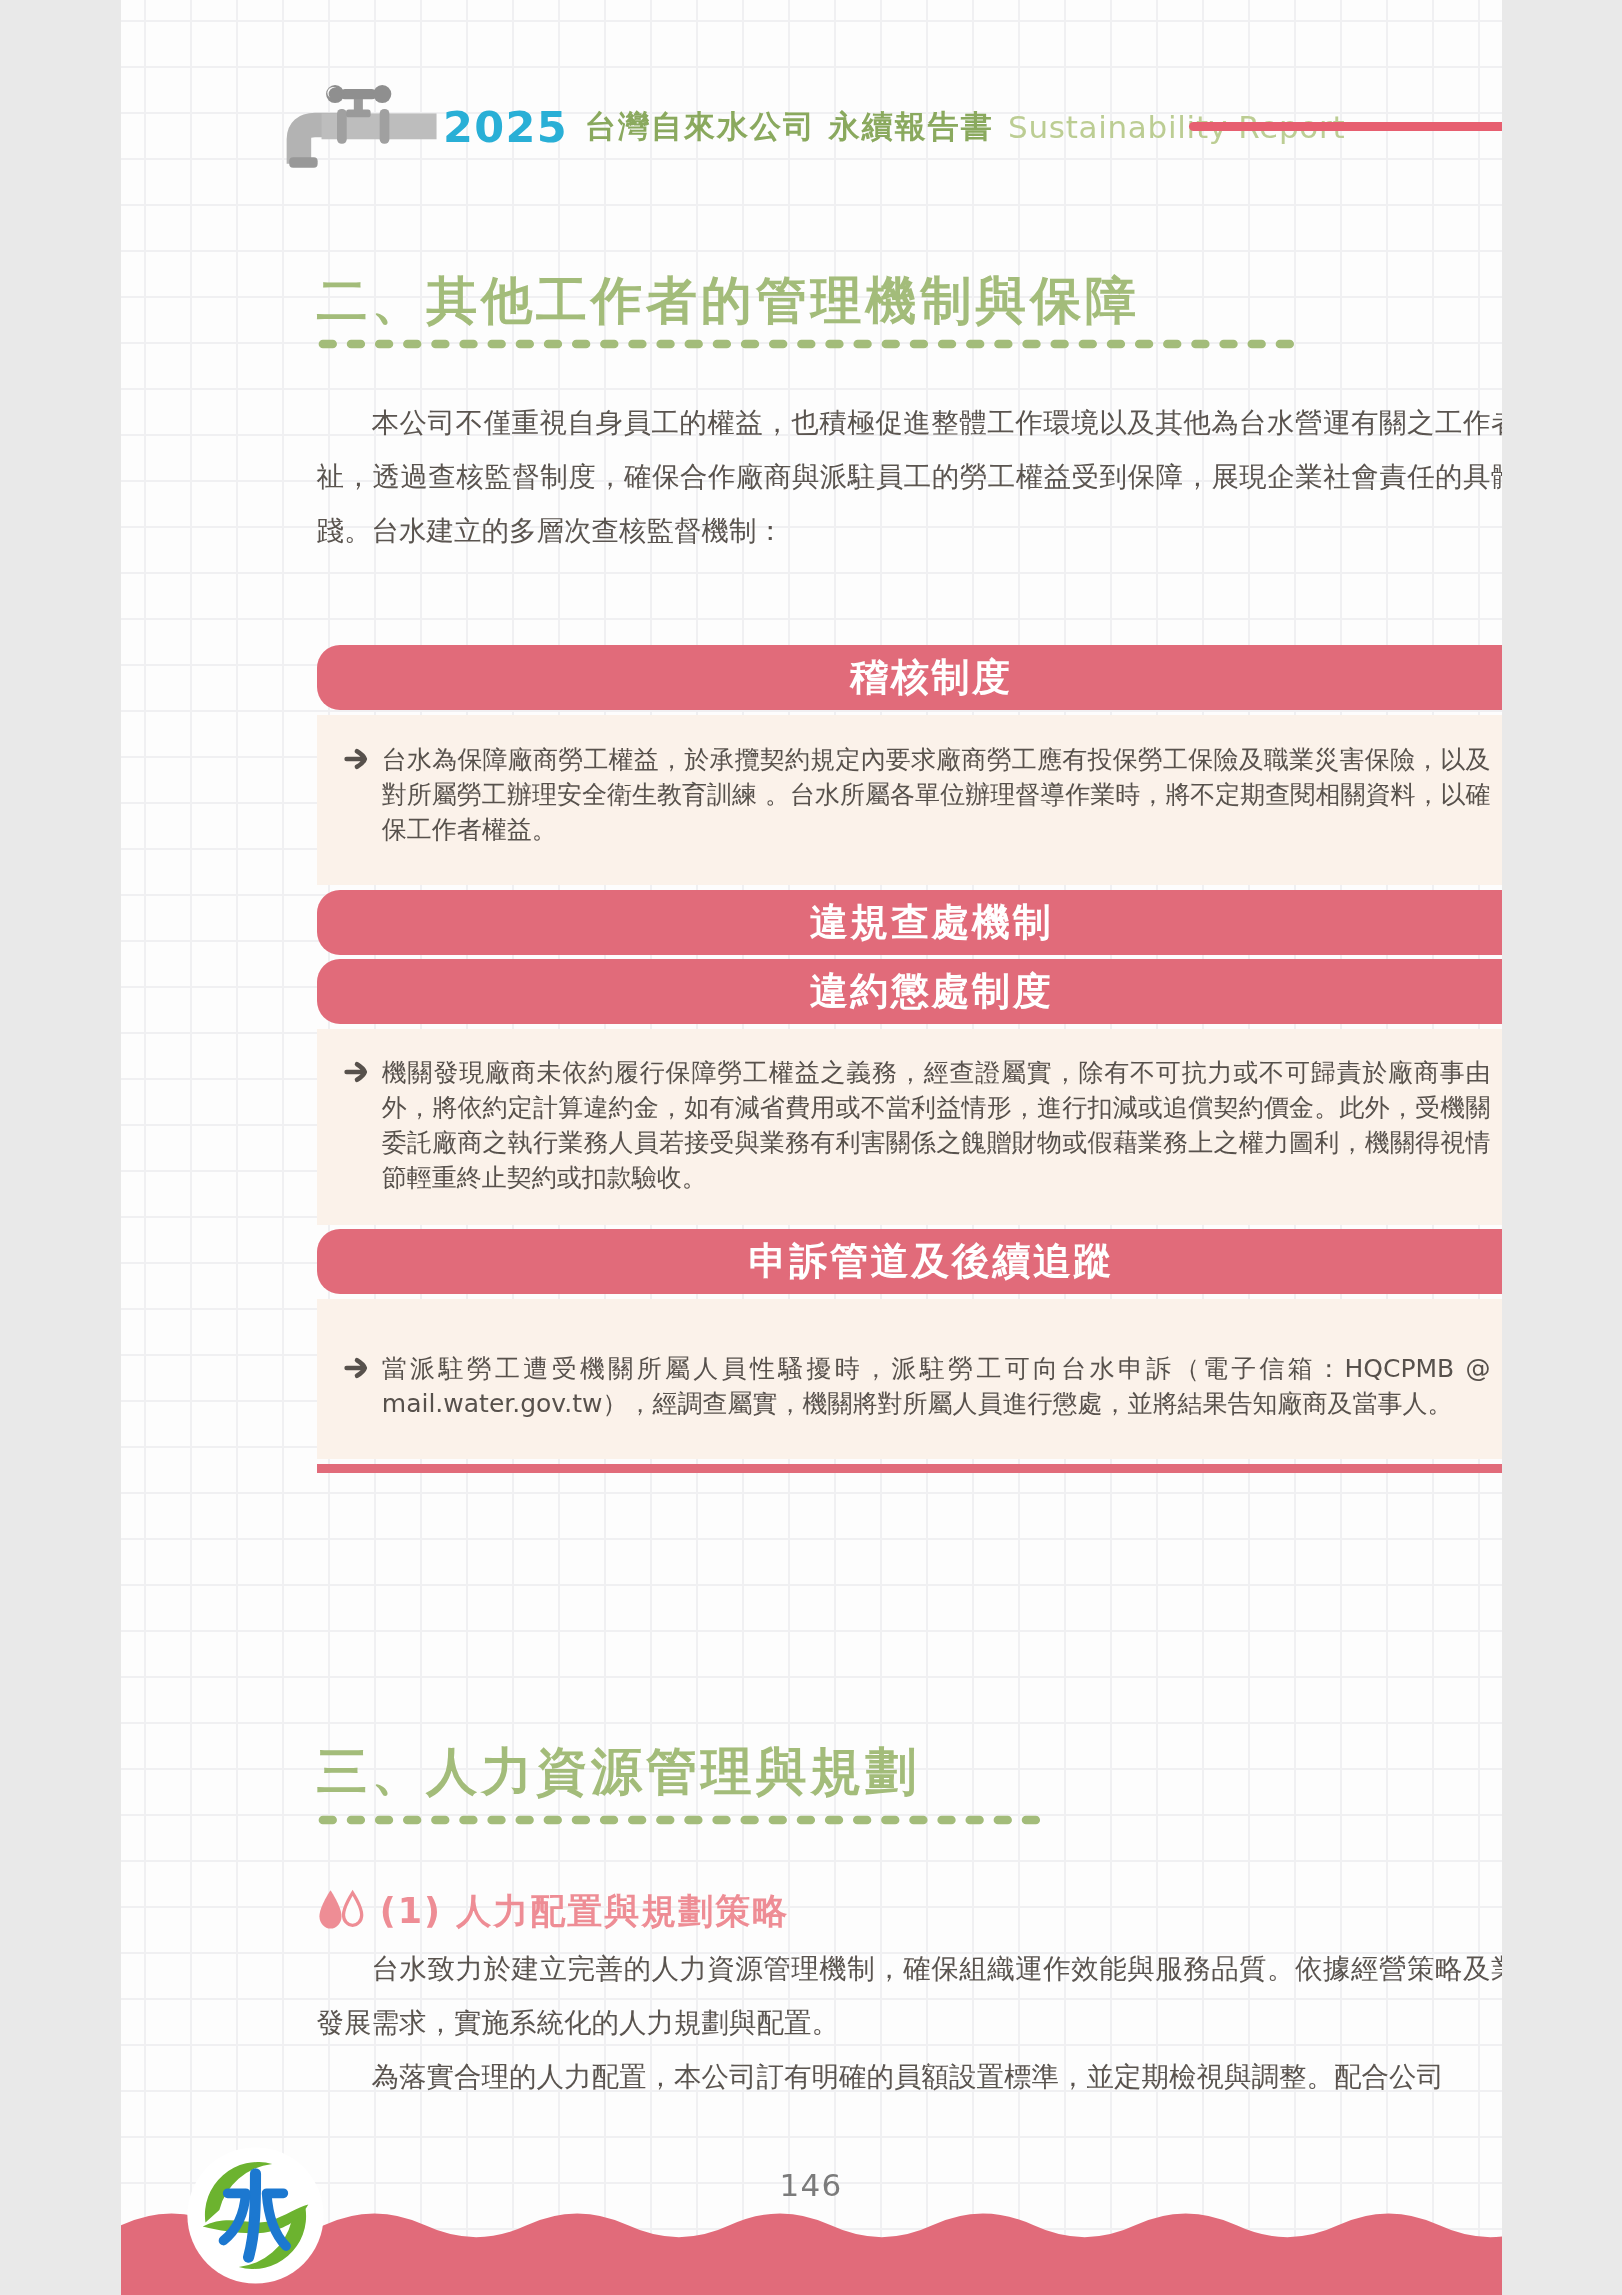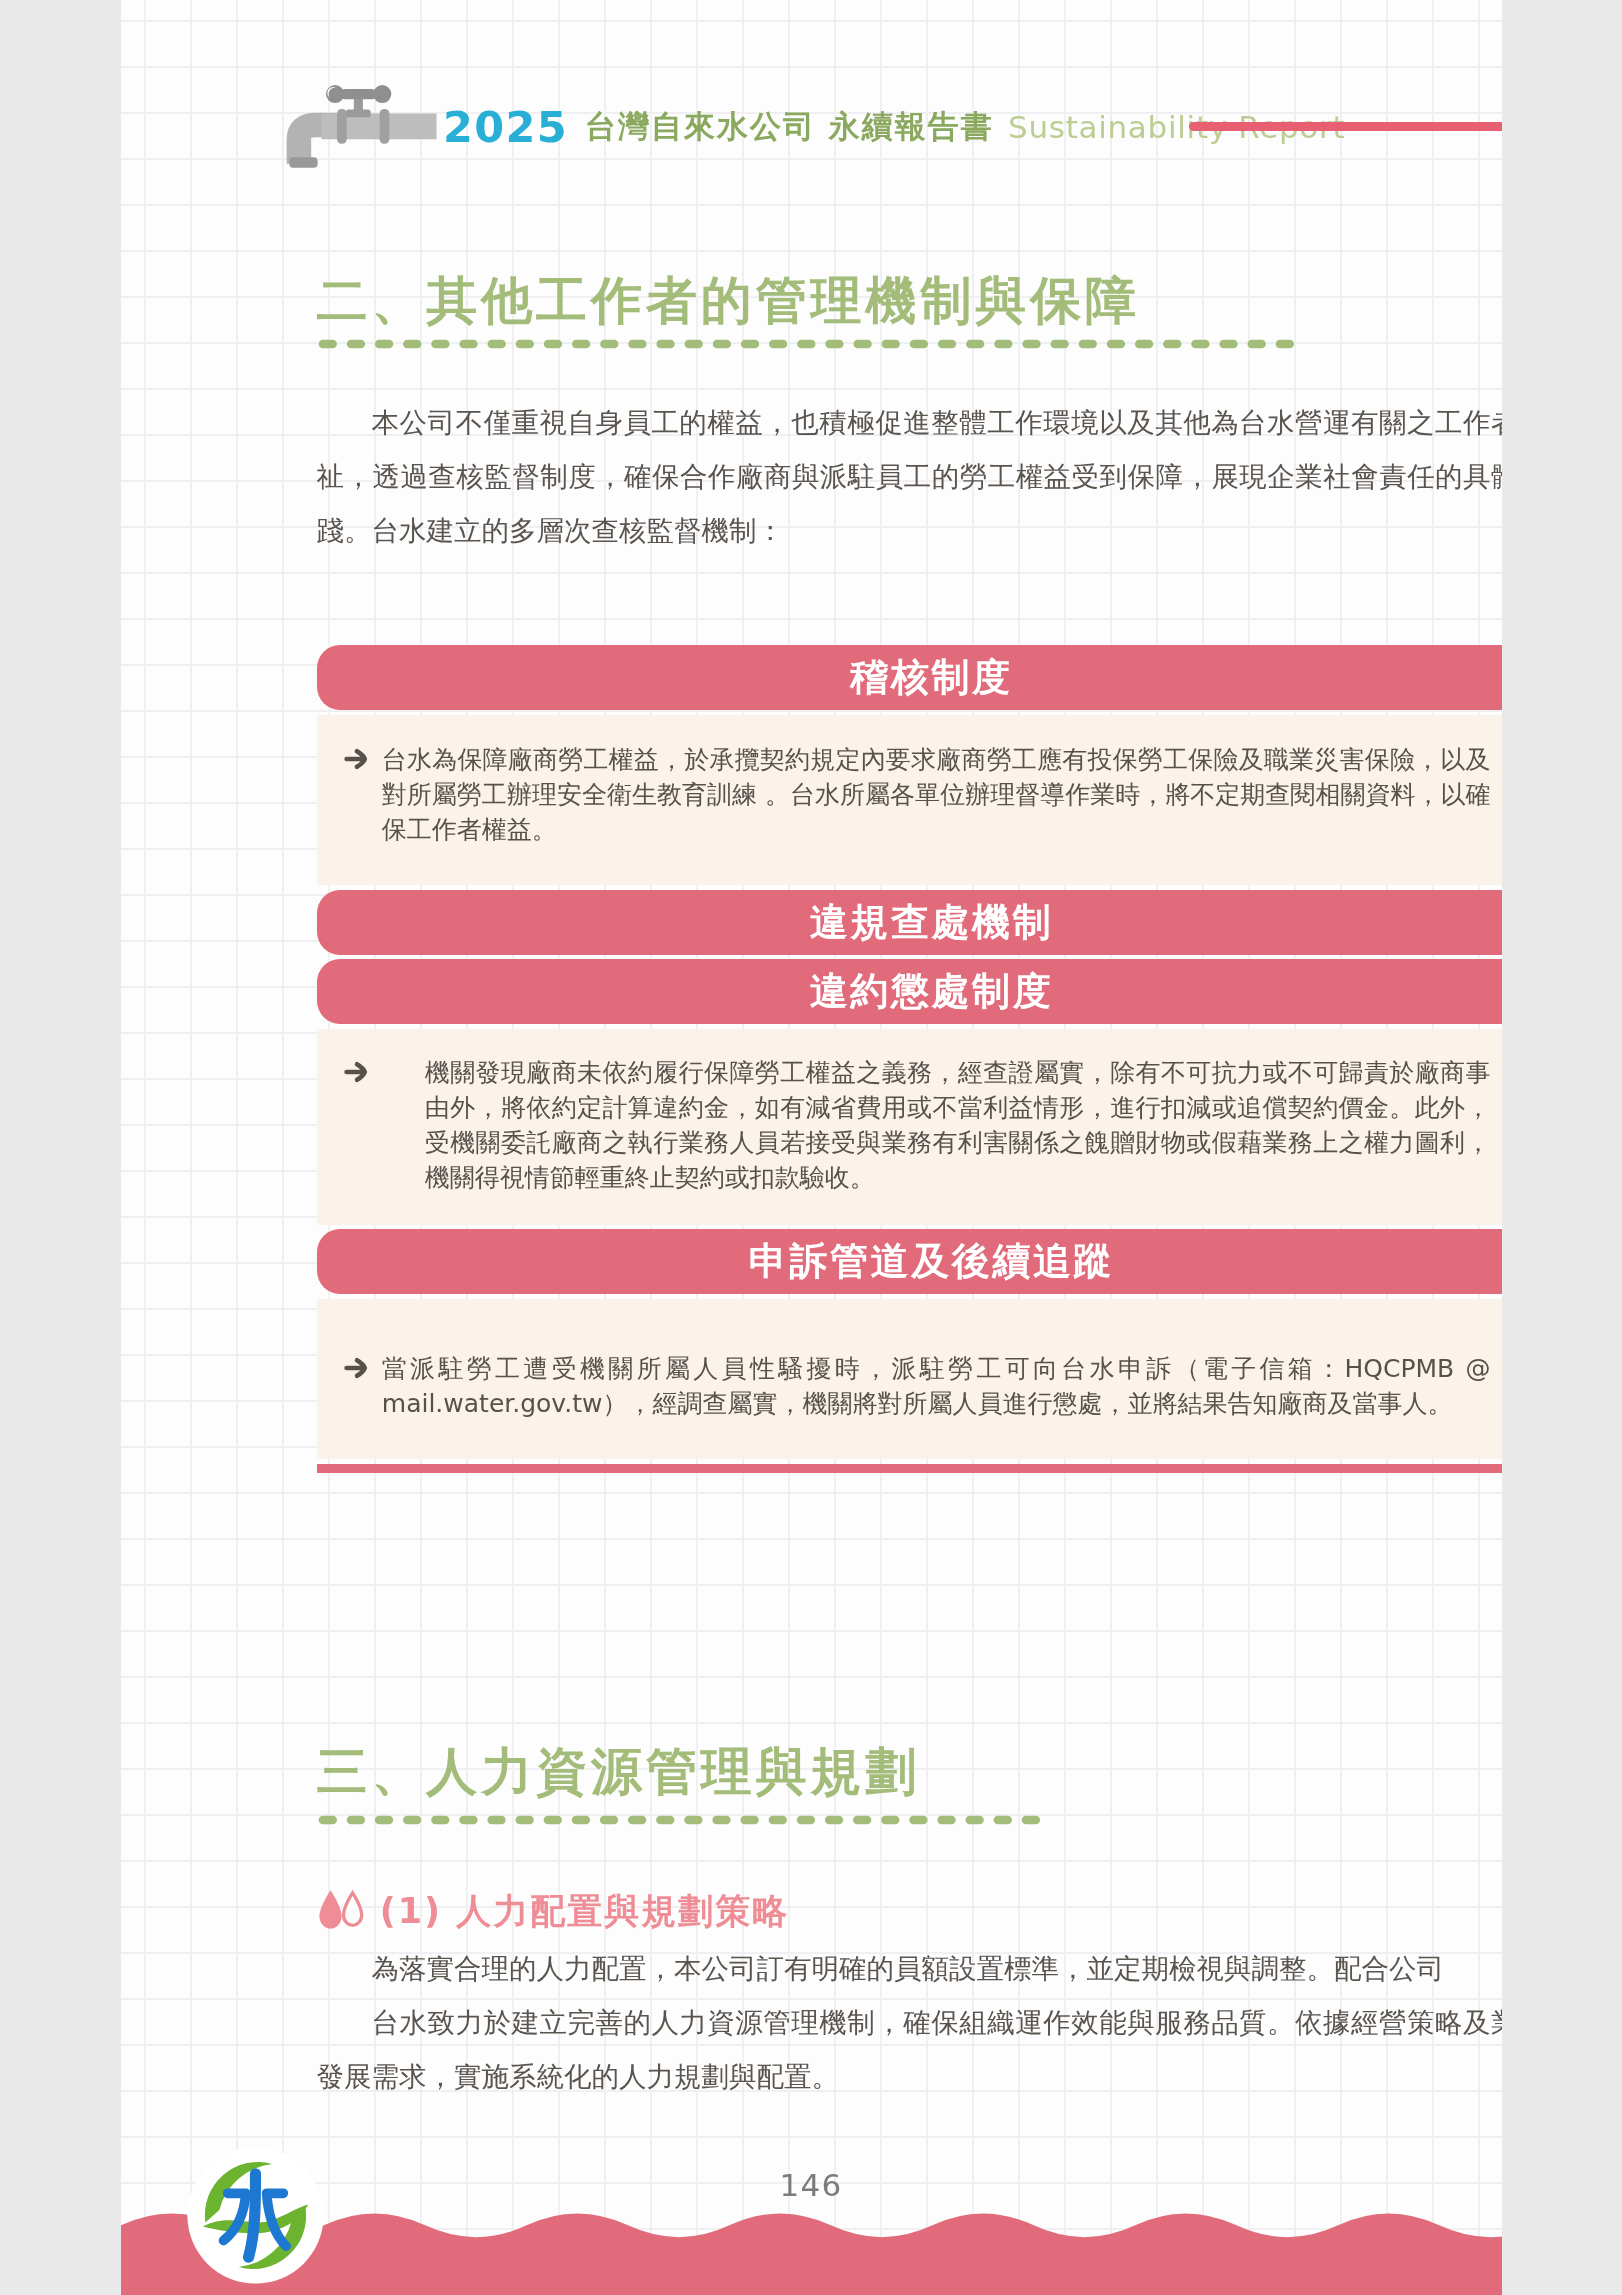--- a/index.html
+++ b/index.html
@@ -68,21 +68,21 @@
     background:#e16b7a;color:#ffffff;
     display:flex;align-items:center;justify-content:center;
     font-size:38px;font-weight:700;letter-spacing:2.6px;border-radius:23px;
   }
   .mbox-body{
     background:#fbf2ea;margin-bottom:4.6px;
     display:flex;align-items:flex-start;
   }
   .b1{padding:27.5px 56px 38px 27.5px;}
   .b2{padding:54px 56px 68px 27.5px;}
-  .b3{padding:26px 56px 30px 27.5px;gap:43px;}
+  .b3{padding:26px 56px 30px 27.5px;}
   .b4{padding:52px 56px 38px 27.5px;}
   .arrow-wrap{flex:0 0 auto;width:26px;margin:3.9px 11.8px 0 0;}
   .mbox-body p{
     margin:0;flex:1;
     font-size:25px;line-height:35px;color:#57514c;text-align:justify;
   }
   .end-strip{height:9.2px;background:#e16b7a;}
 
   
   .subhead{
@@ -176,22 +176,22 @@
 
   <div class="subhead">
     <svg class="drops" viewBox="0 0 84 80" aria-hidden="true">
       <path d="M22 8 C22 8 5 33 5 48 a17 19 0 0 0 34 0 C39 33 22 8 22 8 Z" fill="#ee8d95"></path>
       <path d="M56 12 C56 12 42 33 42 46 a14 16 0 0 0 28 0 C70 33 56 12 56 12 Z" fill="#fdfdfd" stroke="#ee8d95" stroke-width="5"></path>
     </svg>
     <span class="sh-label">(1) 人力配置與規劃策略</span>
   </div>
 
   <div class="para hrblock">
+    <p>台水致力於建立完善的人力資源管理機制，確保組織運作效能與服務品質。依據經營策略及業務發展需求，實施系統化的人力規劃與配置。</p>
     <p>為落實合理的人力配置，本公司訂有明確的員額設置標準，並定期檢視與調整。配合公司</p>
-    <p>台水致力於建立完善的人力資源管理機制，確保組織運作效能與服務品質。依據經營策略及業務發展需求，實施系統化的人力規劃與配置。</p>
   </div>
 
   <div class="pageno">146</div>
 
   <svg class="wave" viewBox="0 0 2479 140" preserveAspectRatio="none" aria-hidden="true">
     <path d="M0 34 Q 77 -2 155 34 T 310 34 T 465 34 T 620 34 T 775 34 T 930 34 T 1085 34 T 1240 34 T 1395 34 T 1550 34 T 1705 34 T 1860 34 T 2015 34 T 2170 34 T 2325 34 T 2480 34 L 2480 140 L 0 140 Z" fill="#e16b7a"></path>
   </svg>
 
   <svg class="logo" viewBox="0 0 100 100" aria-hidden="true">
     <circle cx="50" cy="50" r="49" fill="#ffffff"></circle>

